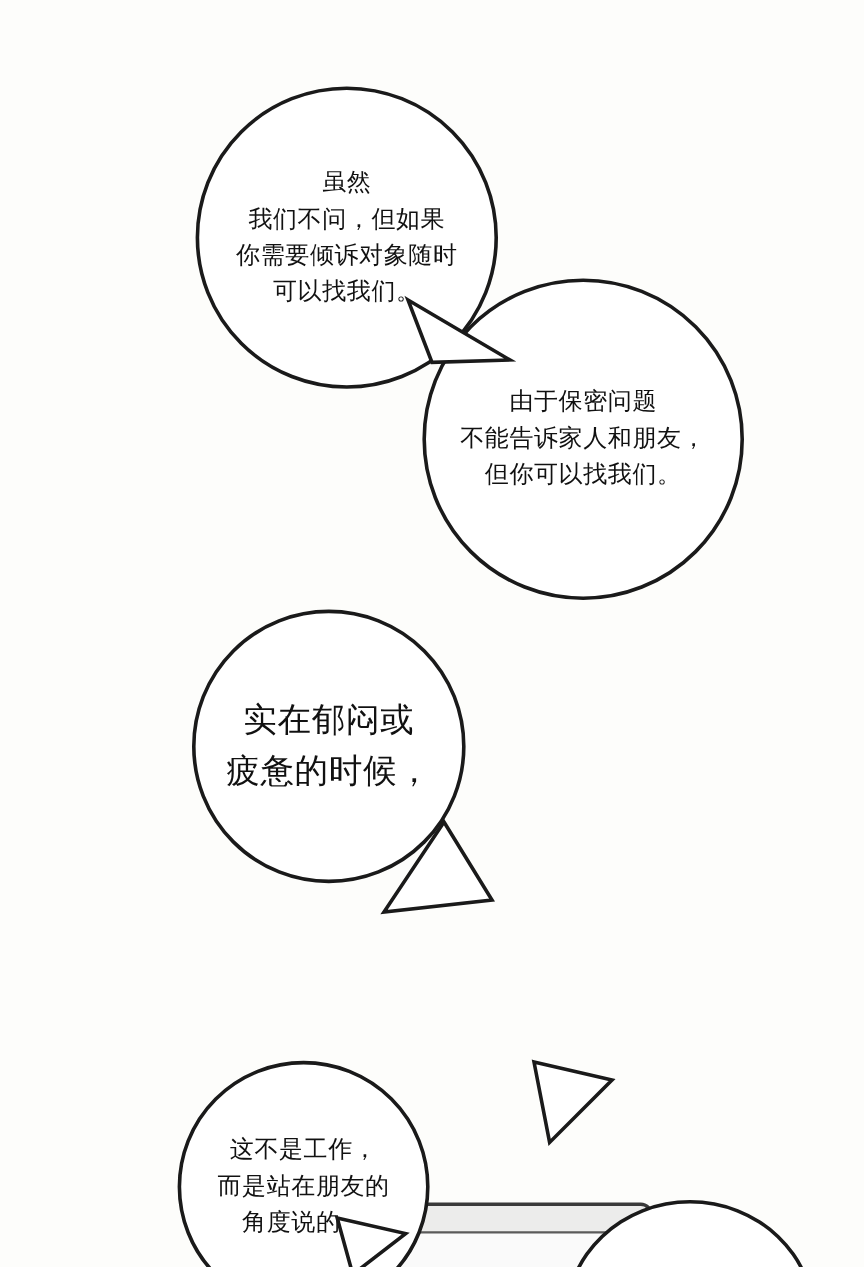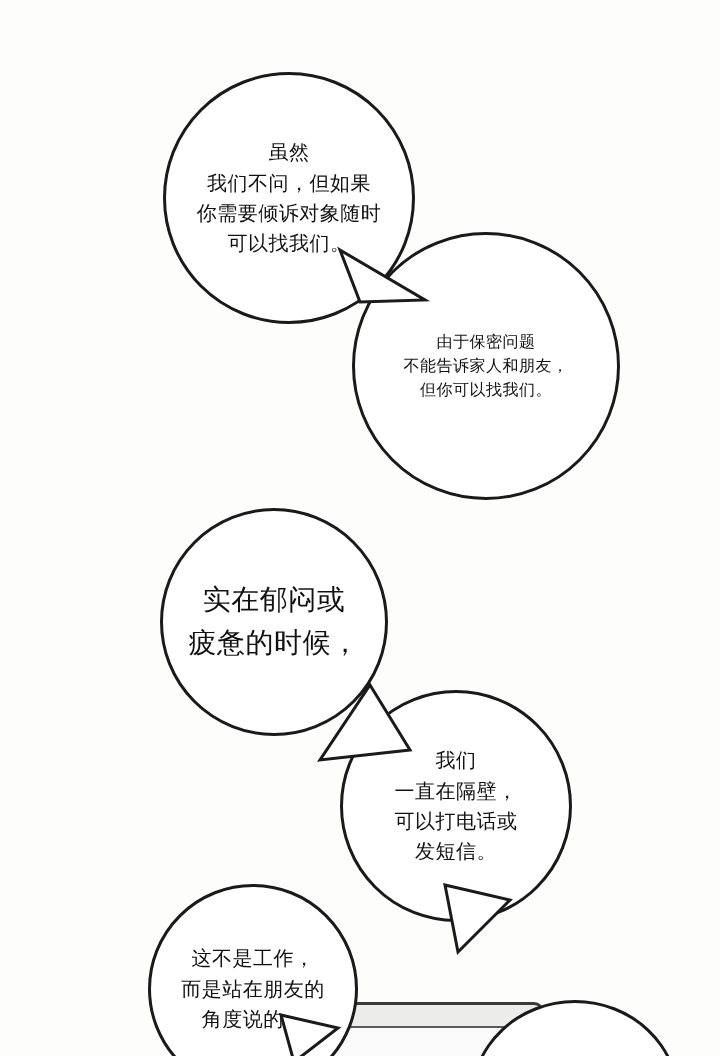--- a/index.html
+++ b/index.html
@@ -45,21 +45,21 @@
     width: 252px;
     height: 252px;
     font-size: 20px;
   }
   
   #bubble2 {
     left: 352px;
     top: 232px;
     width: 268px;
     height: 268px;
-    font-size: 16px;
+    font-size: 20px;
   }
   
   #bubble3 {
     left: 160px;
     top: 508px;
     width: 228px;
     height: 228px;
     font-size: 28px;
   }
   
@@ -163,26 +163,20 @@
     <span class="txt">由于保密问题
 不能告诉家人和朋友，
 但你可以找我们。</span>
   </div>
 
   <div class="bubble" id="bubble3">
     <span class="txt">实在郁闷或
 疲惫的时候，</span>
   </div>
 
-  <div class="bubble" id="bubble4">
-    <span class="txt">我们
-一直在隔壁，
-可以打电话或
-发短信。</span>
-  </div>
 
   <div class="bubble" id="bubble5">
     <span class="txt">这不是工作，
 而是站在朋友的
 角度说的。</span>
   </div>
 
   <div class="bubble" id="bubble6">
     <span class="txt"></span>
   </div>

